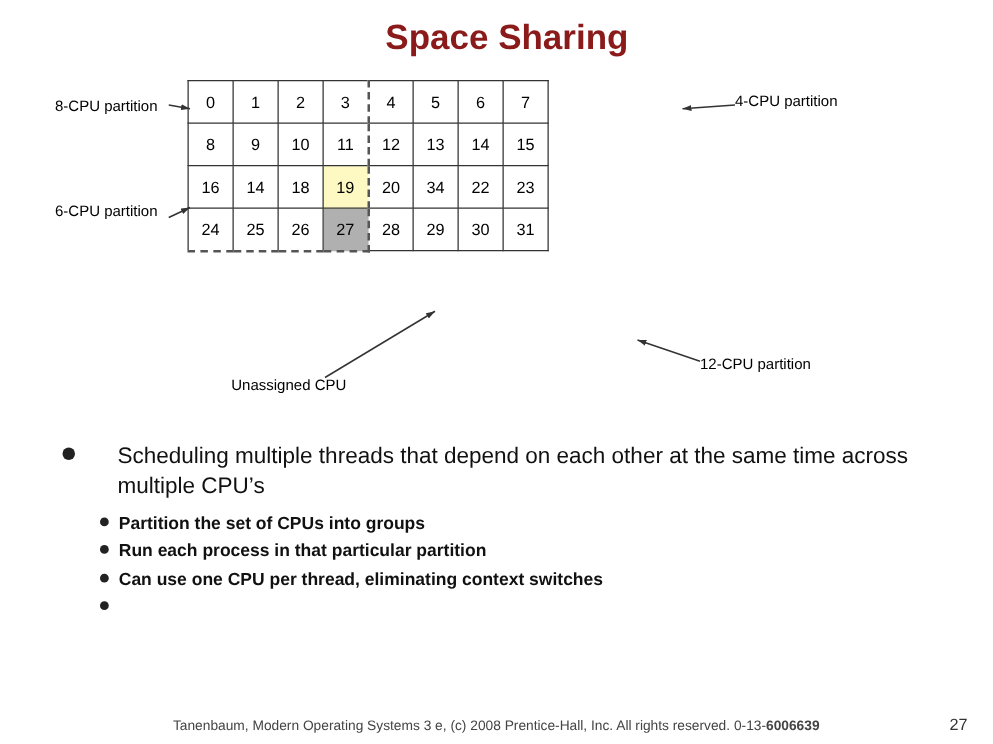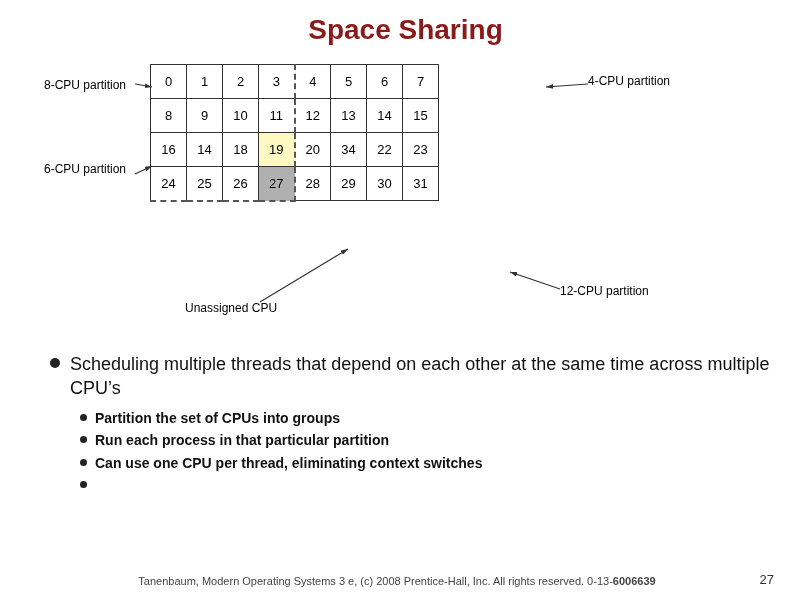--- a/index.html
+++ b/index.html
@@ -111,20 +111,21 @@
 
     
     .content-area {
       padding-left: 20px;
     }
 
     .main-bullet {
       display: flex;
       align-items: flex-start;
       margin-bottom: 8px;
+      gap: 24px;
     }
 
     .bullet-dot {
       width: 10px;
       height: 10px;
       background: #222;
       border-radius: 50%;
       margin-top: 6px;
       margin-right: 10px;
       flex-shrink: 0;

